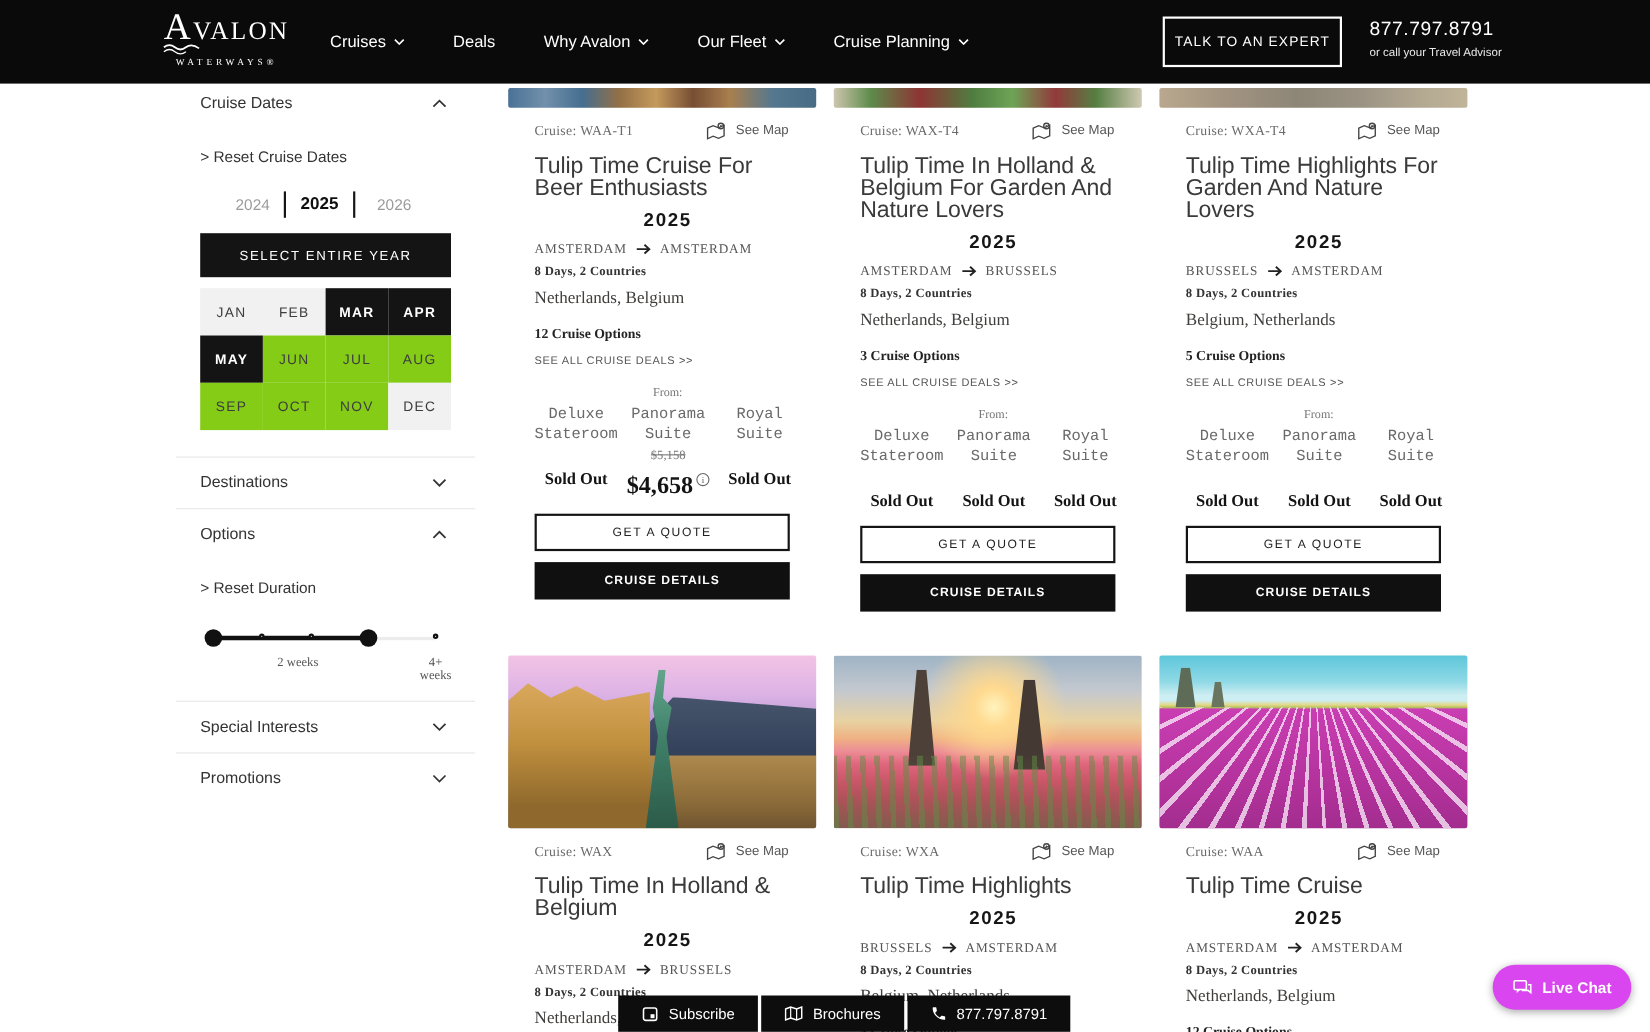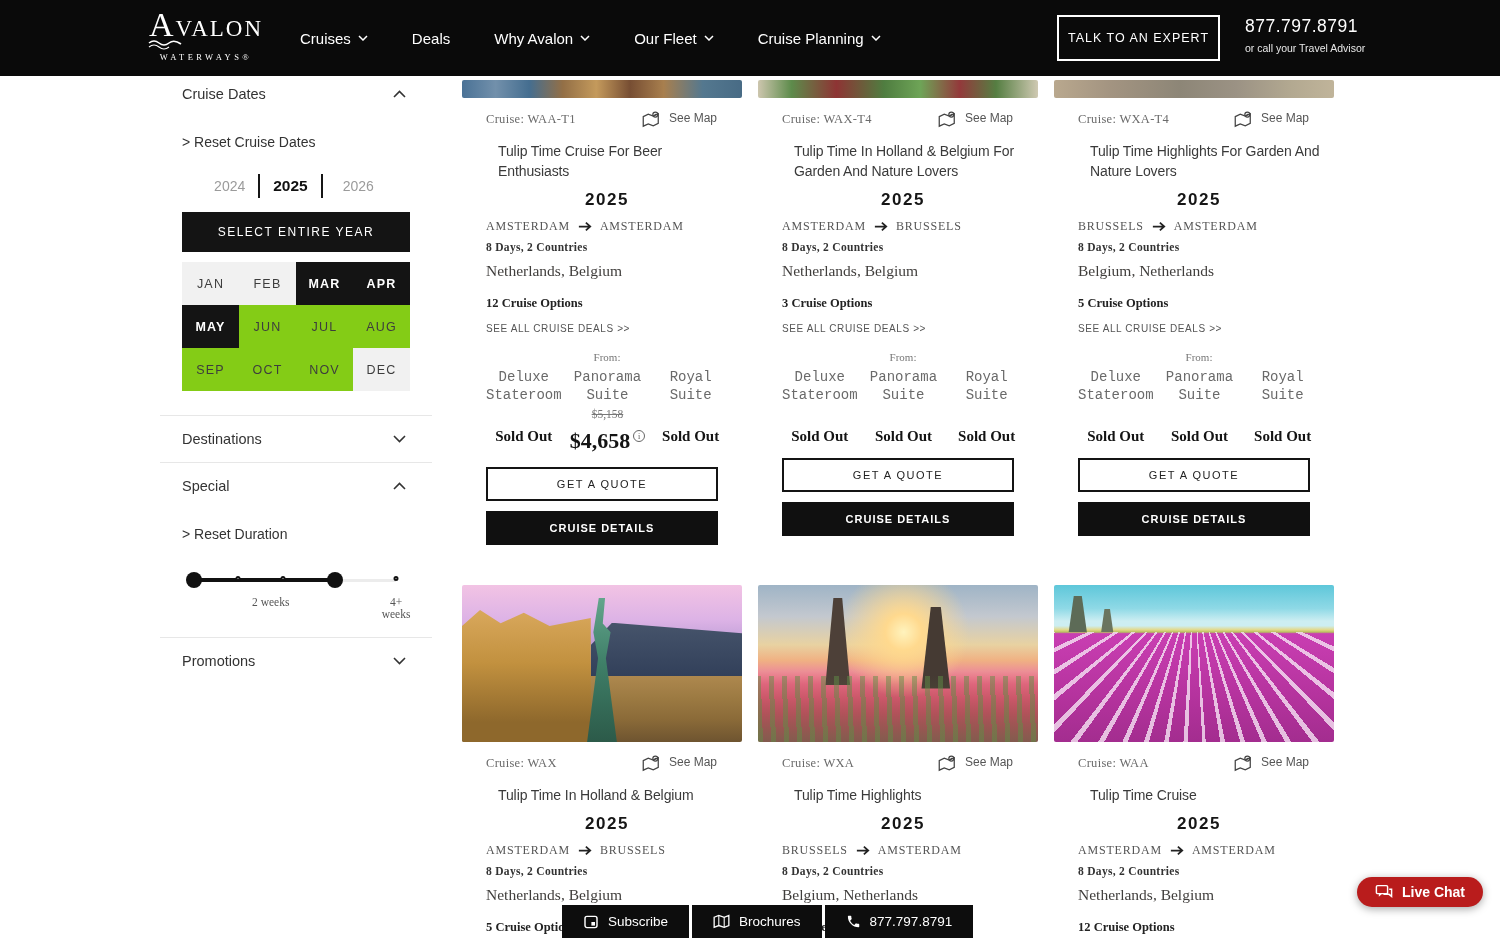--- a/index.html
+++ b/index.html
@@ -66,21 +66,21 @@
   .cards-row.r1 { margin-bottom:40px; }
   .card { width:280px; }
   .card-img { width:100%; position:relative; overflow:hidden; border-radius:2px; cursor:pointer; }
   .r1 .card-img { height:18px; }
   .r2 .card-img { height:157px; }
   .card-img i { position:absolute; display:block; }
   .card-body { padding:0 14px 0 24px; }
   .card-meta { display:flex; justify-content:space-between; align-items:center; margin-top:13px; padding-right:11px; }
   .code { font-family:"Liberation Serif",serif; font-size:12.5px; color:#6a6a6a; letter-spacing:.3px; }
   .see-map { display:flex; align-items:flex-start; gap:7px; font-size:12px; color:#555; cursor:pointer;margin-left:12px; }
-  .card-title { margin-top:13px; font-size:14px; line-height:20px; letter-spacing:-.1px; color:#3a3a3a; font-weight:400; cursor:pointer;margin-left:12px; }
+  .card-title { margin-top:13px; font-size:21px; line-height:20px; letter-spacing:-.1px; color:#3a3a3a; font-weight:400; cursor:pointer; }
   .card-year { text-align:center; margin-top:9px; font-size:17px; font-weight:700; letter-spacing:1.5px; color:#161616; }
   .route { margin-top:9px; display:flex; align-items:center; gap:8px; font-family:"Liberation Serif",serif;
     font-size:12px; letter-spacing:.8px; color:#555; }
   .days { margin-top:7px; font-family:"Liberation Serif",serif; font-size:11.5px; font-weight:700; color:#333; letter-spacing:.3px; }
   .countries { margin-top:9px; font-family:"Liberation Serif",serif; font-size:15.5px; color:#403e3c; }
   .options { margin-top:16px; font-family:"Liberation Serif",serif; font-size:12.5px; font-weight:700; color:#232323; }
   .deals { display:block; margin-top:12px; font-size:10px; letter-spacing:.6px; color:#555; text-decoration:none; cursor:pointer; }
   .from-label { margin-top:17px; text-align:center; font-family:"Liberation Serif",serif; font-size:11px; color:#777; }
   .price-grid { display:grid; grid-template-columns:1fr 1.12fr 1fr; column-gap:4px; margin-top:5px; text-align:center; }
   .pc-head { font-family:Liberation Mono, monospace; font-size:14px; line-height:18px; color:#6a6a6a; }
@@ -139,21 +139,21 @@
       rgba(246,228,244,.8) 5.2deg 6.8deg); }
   .img-tulip-field-rows .L2 { left:4%; top:7%; width:9%; height:23%; background:#5d6b57;
     clip-path:polygon(34% 0,66% 0,86% 100%,14% 100%); }
   .img-tulip-field-rows .L3 { left:16%; top:15%; width:6%; height:15%; background:#6a755f;
     clip-path:polygon(34% 0,66% 0,86% 100%,14% 100%); }
 
   
   .dock { position:absolute; left:562px; top:905px; display:flex; gap:3px; z-index:40; }
   .dock button { height:33px; background:#0d0d0d; color:#fff; border:none; display:flex; align-items:center;
     gap:9px; font-size:13.5px; padding:0 21px; cursor:pointer; font-family:inherit; }
-  .live-chat { position:absolute; left:1357px; top:877px; height:30px; padding:0 18px; background:#b91c1c;
+  .live-chat { position:absolute; left:1357px; top:877px; height:41px; padding:0 18px; background:#d946ef;
     border:none; border-radius:21px; color:#fff; font-size:14px; font-weight:700; display:flex; align-items:center;
     gap:9px; cursor:pointer; z-index:50; box-shadow:0 2px 8px rgba(0,0,0,.35); font-family:inherit; }
 </style>
 </head>
 <body>
 
 <header>
   <div class="logo">
     <div class="logo-main">AVALON</div>
     <svg class="logo-wave" width="34" height="10" viewBox="0 0 34 10">
@@ -235,40 +235,48 @@
       <span>Destinations</span>
       <svg class="chev" width="13" height="8" viewBox="0 0 13 8">
           <path d="M1 1l5.5 5.5L12 1" fill="none" stroke="#333" stroke-width="1.6"></path>
         </svg>
     </div>
   </div>
 
 
   <div class="sec">
     <div class="f-head">
-      <span>Special</span>
+      <span>Options</span>
       <svg class="chev up" width="13" height="8" viewBox="0 0 13 8">
           <path d="M1 1l5.5 5.5L12 1" fill="none" stroke="#333" stroke-width="1.6"></path>
         </svg>
     </div>
     <a class="reset-link">&gt; Reset Duration</a>
     <div class="slider">
       <div class="sl-track"></div>
       <div class="sl-fill"></div>
       <span class="sl-dot" style="left:22%"></span>
       <span class="sl-dot" style="left:44%"></span>
       <span class="sl-dot" style="left:100%"></span>
       <span class="sl-handle" style="left:0%"></span>
       <span class="sl-handle" style="left:70%"></span>
       <span class="sl-lab l1">2 weeks</span>
       <span class="sl-lab l2">4+ weeks</span>
     </div>
   </div>
 
 
+  <div class="sec">
+    <div class="f-head">
+      <span>Special Interests</span>
+      <svg class="chev" width="13" height="8" viewBox="0 0 13 8">
+          <path d="M1 1l5.5 5.5L12 1" fill="none" stroke="#333" stroke-width="1.6"></path>
+        </svg>
+    </div>
+  </div>
 
   <div class="sec nb">
     <div class="f-head">
       <span>Promotions</span>
       <svg class="chev" width="13" height="8" viewBox="0 0 13 8">
           <path d="M1 1l5.5 5.5L12 1" fill="none" stroke="#333" stroke-width="1.6"></path>
         </svg>
     </div>
   </div>
 </aside>

